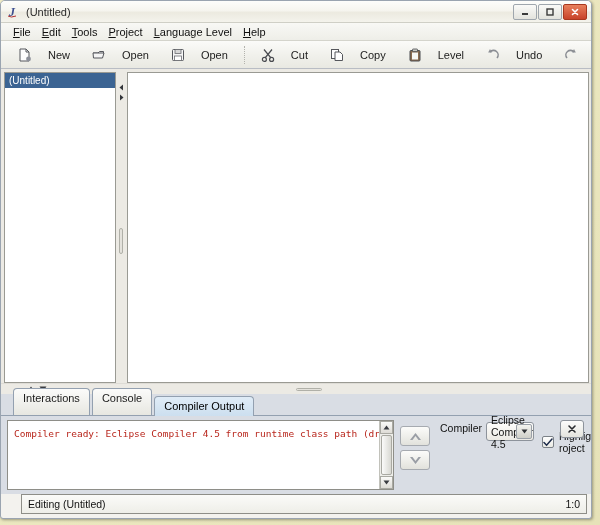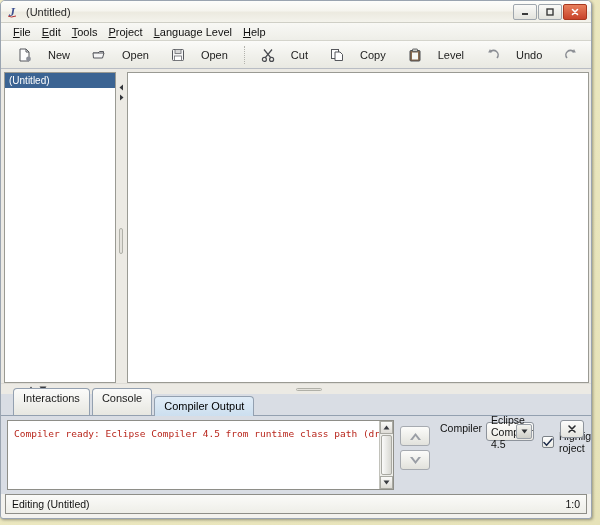--- a/index.html
+++ b/index.html
@@ -285,21 +285,21 @@
     position: absolute; right: 2px; top: 0px;
     width: 24px; height: 18px;
     border: 1px solid #8d939b; border-radius: 3px;
     background: linear-gradient(to bottom,#fdfdfc,#e4e4de);
     display: flex; align-items: center; justify-content: center;
     cursor: default;
   }
   
   #statusbar {
     height: 20px; flex: 0 0 20px;
-    margin: 0 4px 4px 4px;
+    margin: 0 4px 4px 20px;
     border: 1px solid #8e8e88;
     background: linear-gradient(to bottom,#fbfbf9,#eeeee8);
     display: flex; align-items: center;
     padding: 0 6px;
     font-size: 10.5px; color: #111;
   }
   #statusbar .left { flex: 1 1 auto; }
 </style>
 </head>
 <body>

